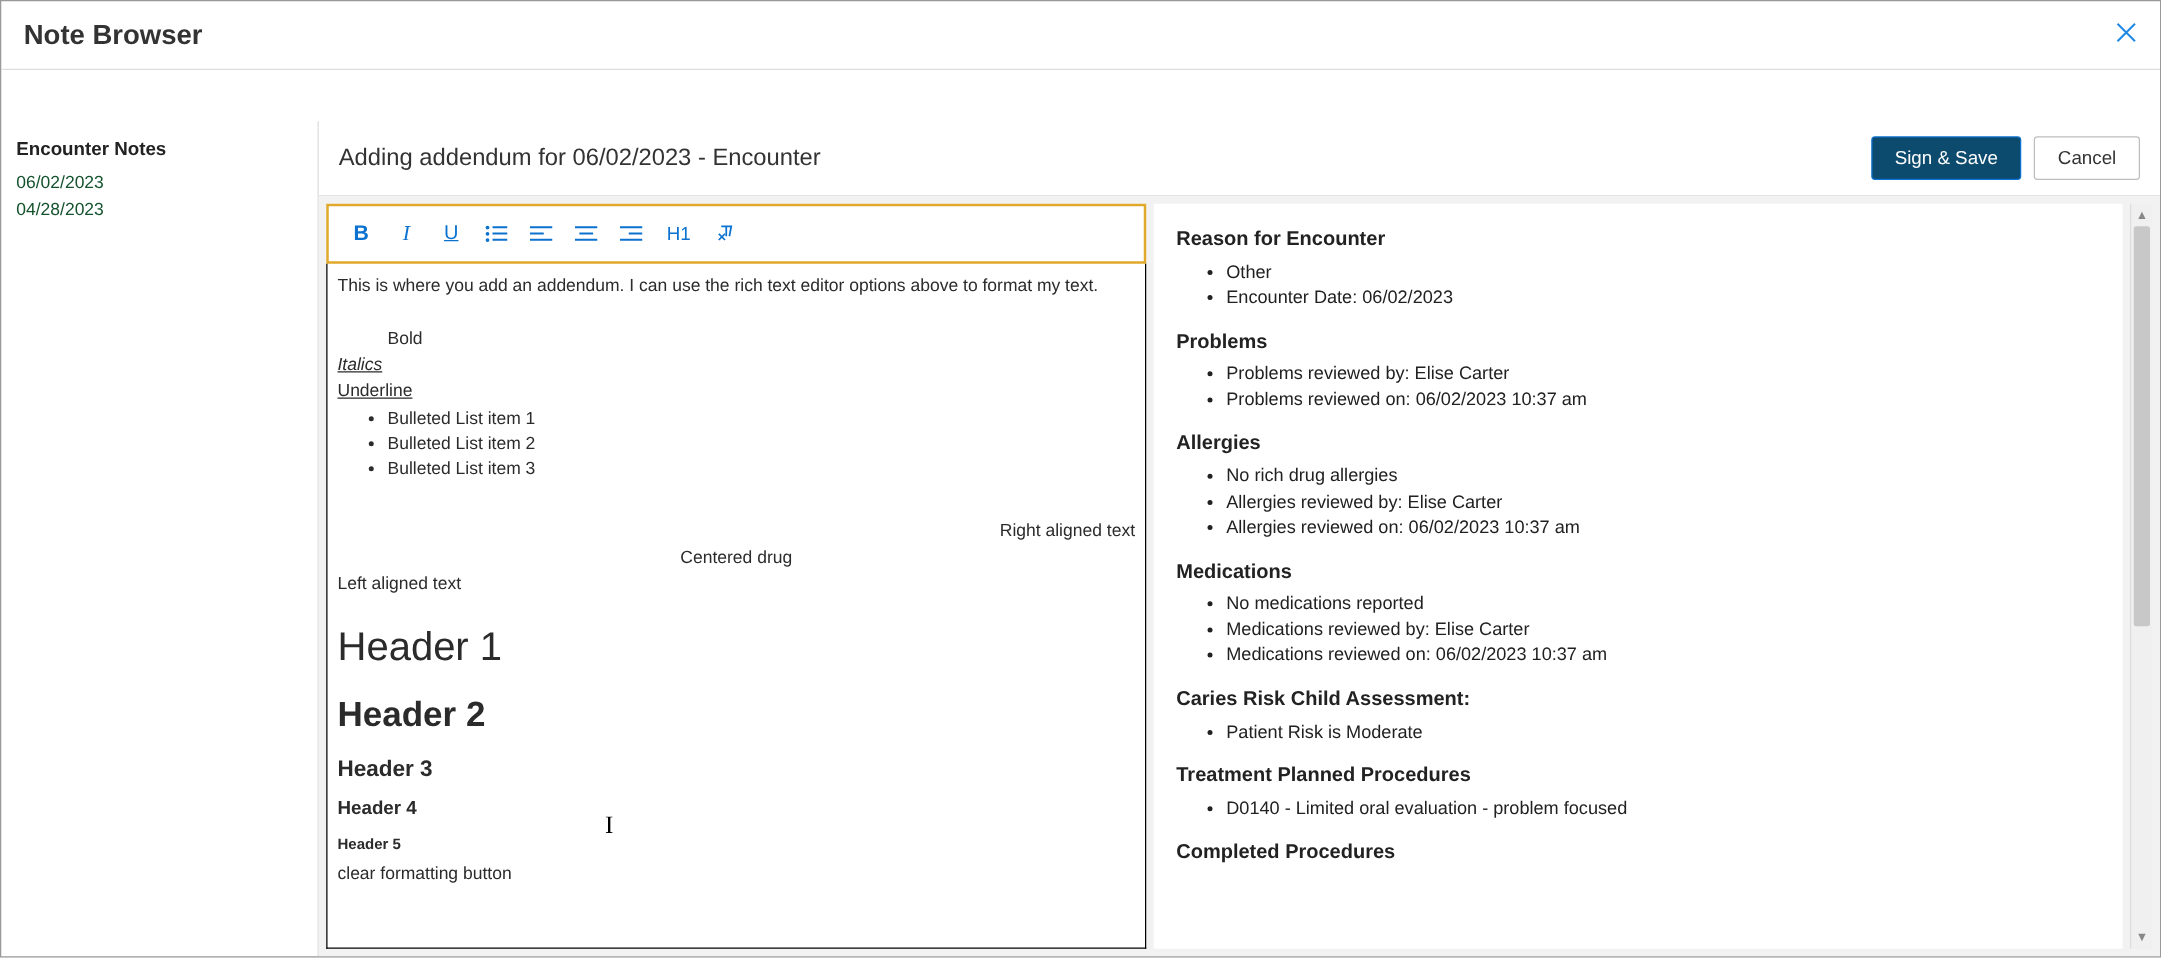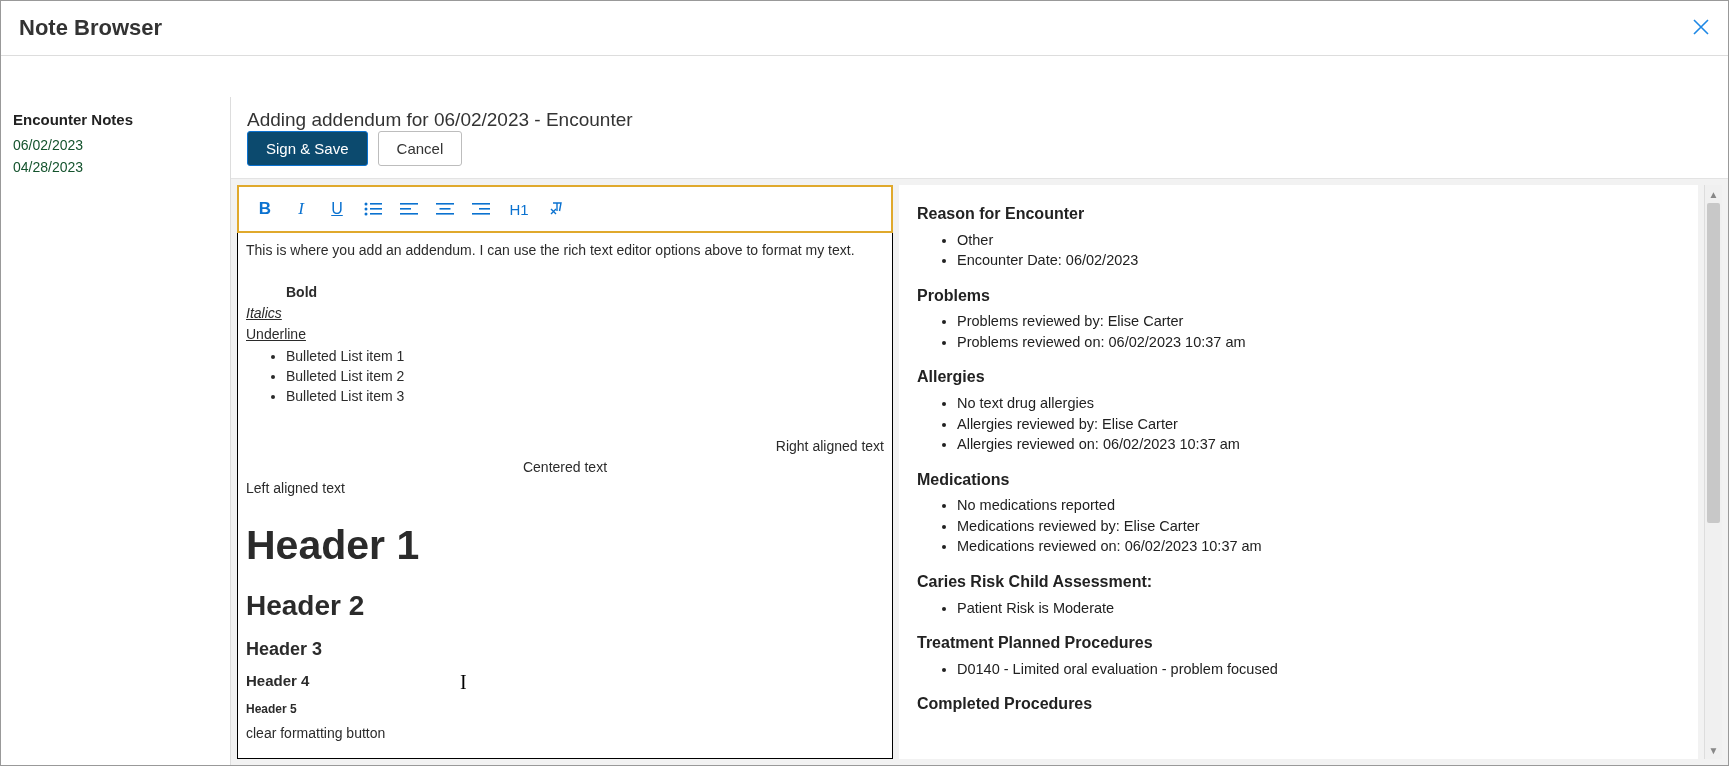--- a/index.html
+++ b/index.html
@@ -39,21 +39,21 @@
   cursor: pointer;
   font-size: 20px;
   line-height: 1;
 }
 .body {
   display: flex;
   flex: 1;
   min-height: 0;
 }
 .sidebar {
-  width: 230px;
+  width: 254px;
   border-right: 1px solid #ddd;
   padding: 14px 12px;
   font-size: 14px;
 }
 .sidebar-heading {
   font-weight: 600;
   color: #222;
   margin-bottom: 6px;
   font-size: 15px;
 }
@@ -63,25 +63,24 @@
   cursor: pointer;
 }
 .main {
   flex: 1;
   display: flex;
   flex-direction: column;
   min-height: 0;
 }
 .main-header {
   display: flex;
-  align-items: flex-start;
+  align-items: center;
   justify-content: space-between;
   padding: 12px 16px;
   border-bottom: 1px solid #e3e3e3;
-  flex-direction: column;
 }
 .main-header-title {
   font-size: 19px;
   color: #333;
 }
 .header-actions {
   display: flex;
   gap: 10px;
 }
 .btn {
@@ -148,27 +147,27 @@
   flex: 1;
   overflow: auto;
   font-size: 14px;
   line-height: 1.35;
   color: #2b2b2b;
   position: relative;
 }
 .editor-area p { margin: 2px 0; }
 .editor-area ul { margin: 4px 0 10px 0; padding-left: 40px; }
 .editor-area li { margin: 1px 0; }
-.ed-bold { font-weight: 700; padding-left: 40px; }
+.ed-bold { font-weight: 400; padding-left: 40px; }
 .ed-italic { font-style: italic; text-decoration: underline; }
 .ed-underline { text-decoration: underline; }
 .ed-right { text-align: right; }
 .ed-center { text-align: center; }
 .ed-left { text-align: left; }
-.ed-h1 { font-size: 41px; font-weight: 700; margin: 20px 0 10px 0; }
+.ed-h1 { font-size: 32px; font-weight: 400; margin: 20px 0 10px 0; }
 .ed-h2 { font-size: 28px; font-weight: 700; margin: 14px 0 8px 0; }
 .ed-h3 { font-size: 18px; font-weight: 700; margin: 12px 0 6px 0; }
 .ed-h4 { font-size: 15px; font-weight: 700; margin: 10px 0 6px 0; }
 .ed-h5 { font-size: 12px; font-weight: 700; margin: 10px 0 6px 0; }
 .text-cursor {
   position: absolute;
   left: 222px;
   top: 436px;
   font-size: 20px;
   color: #000;
@@ -314,21 +313,21 @@
             <p class="ed-bold">Bold</p>
             <p class="ed-italic">Italics</p>
             <p class="ed-underline">Underline</p>
             <ul>
               <li>Bulleted List item 1</li>
               <li>Bulleted List item 2</li>
               <li>Bulleted List item 3</li>
             </ul>
             <p>&nbsp;</p>
             <p class="ed-right">Right aligned text</p>
-            <p class="ed-center">Centered text</p>
+            <p class="ed-center">Centered drug</p>
             <p class="ed-left">Left aligned text</p>
             <div class="ed-h1">Header 1</div>
             <div class="ed-h2">Header 2</div>
             <div class="ed-h3">Header 3</div>
             <div class="ed-h4">Header 4</div>
             <div class="ed-h5">Header 5</div>
             <p>clear formatting button</p>
             <span class="text-cursor">I</span>
           </div>
         </div>
@@ -341,21 +340,21 @@
           </ul>
 
           <h3>Problems</h3>
           <ul>
             <li>Problems reviewed by: Elise Carter</li>
             <li>Problems reviewed on: 06/02/2023 10:37 am</li>
           </ul>
 
           <h3>Allergies</h3>
           <ul>
-            <li>No text drug allergies</li>
+            <li>No rich drug allergies</li>
             <li>Allergies reviewed by: Elise Carter</li>
             <li>Allergies reviewed on: 06/02/2023 10:37 am</li>
           </ul>
 
           <h3>Medications</h3>
           <ul>
             <li>No medications reported</li>
             <li>Medications reviewed by: Elise Carter</li>
             <li>Medications reviewed on: 06/02/2023 10:37 am</li>
           </ul>

